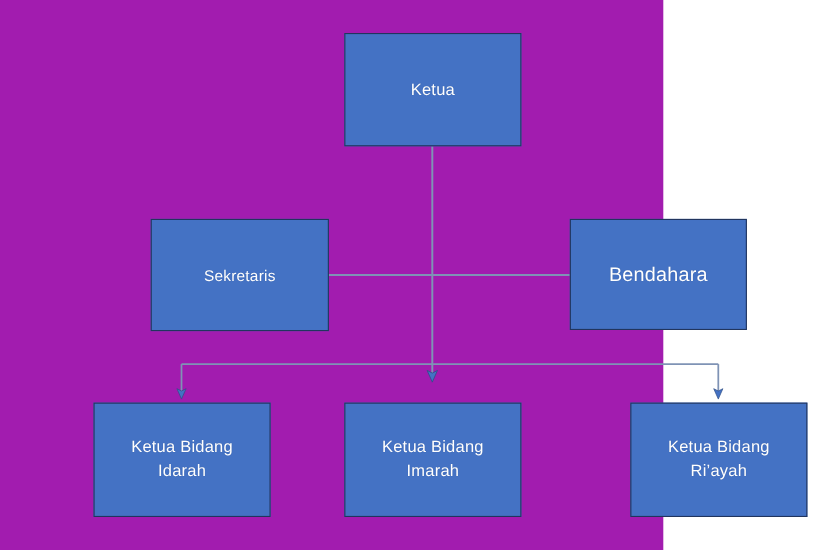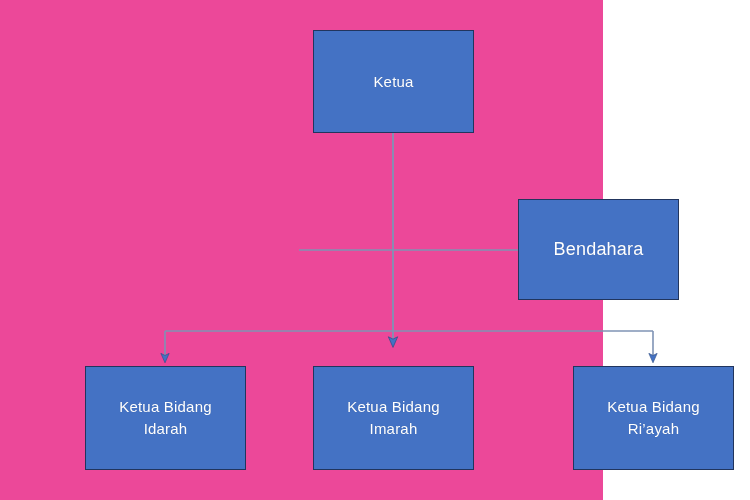--- a/index.html
+++ b/index.html
@@ -10,21 +10,21 @@
     width: 750px;
     height: 500px;
     background: #ffffff;
     font-family: "Liberation Sans", sans-serif;
     overflow: hidden;
   }
   #chart-canvas {
     position: relative;
     width: 603px;
     height: 500px;
-    background: #ec4899;
+    background: #a21caf;
   }
   #connector-layer {
     position: absolute;
     left: 0;
     top: 0;
     width: 750px;
     height: 500px;
   }
   .org-box {
     position: absolute;
@@ -113,20 +113,23 @@
 
     <line x1="653" y1="331" x2="653" y2="358" stroke="#7F93B5" stroke-width="1.6" marker-end="url(#arrowhead)"></line>
 
     <line x1="393" y1="133" x2="393" y2="342" stroke="#7F93B5" stroke-width="1.8" marker-end="url(#arrowhead)"></line>
   </svg>
 
   <div class="org-box" id="box-ketua">
     <span class="box-label">Ketua</span>
   </div>
 
+  <div class="org-box" id="box-sekretaris">
+    <span class="box-label">Sekretaris</span>
+  </div>
 
   <div class="org-box" id="box-bendahara">
     <span class="box-label">Bendahara</span>
   </div>
 
   <div class="org-box" id="box-bidang-idarah">
     <span class="box-label">Ketua Bidang
 Idarah</span>
   </div>
 

